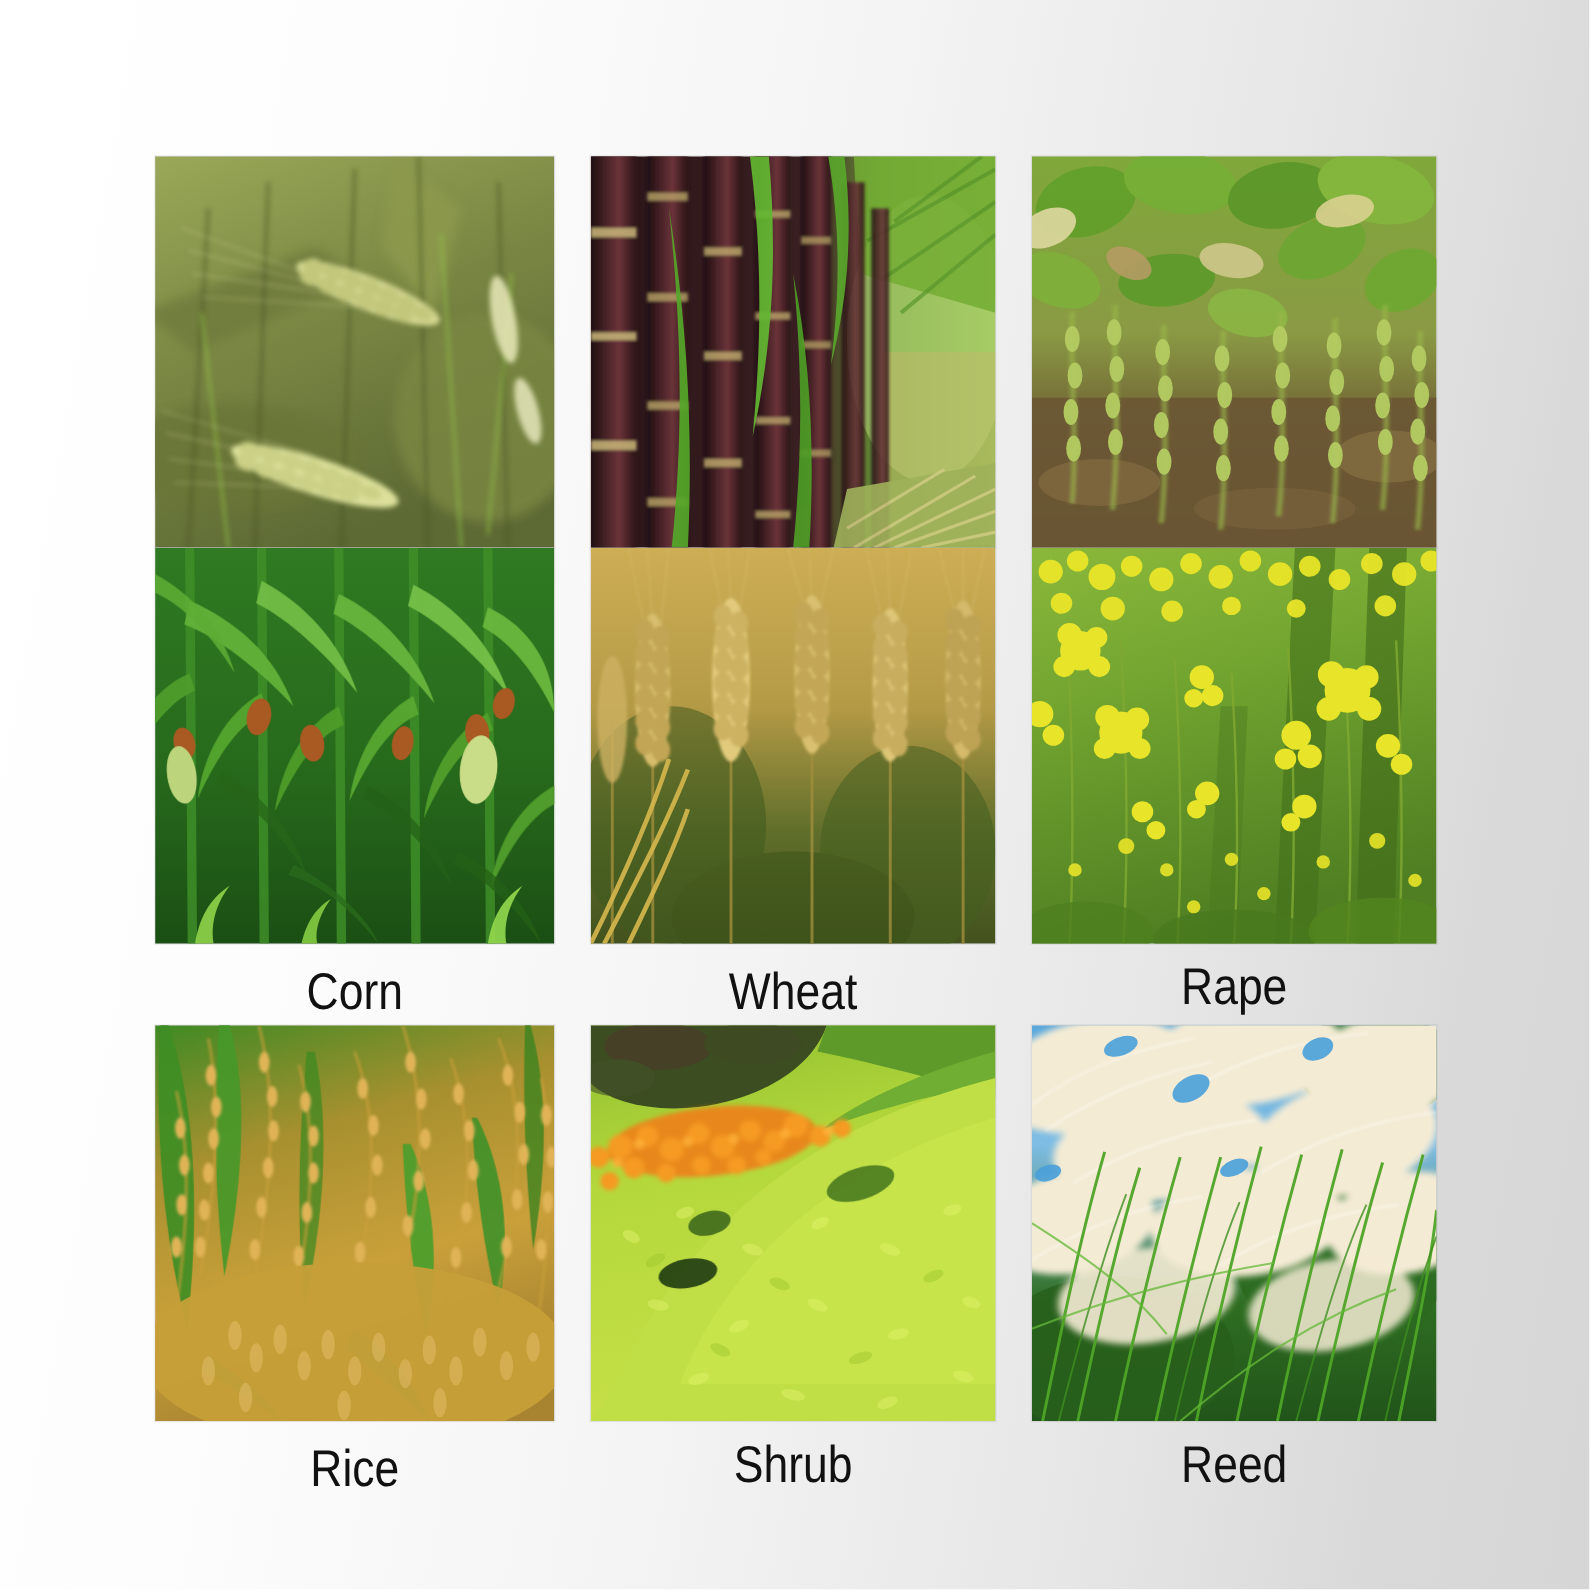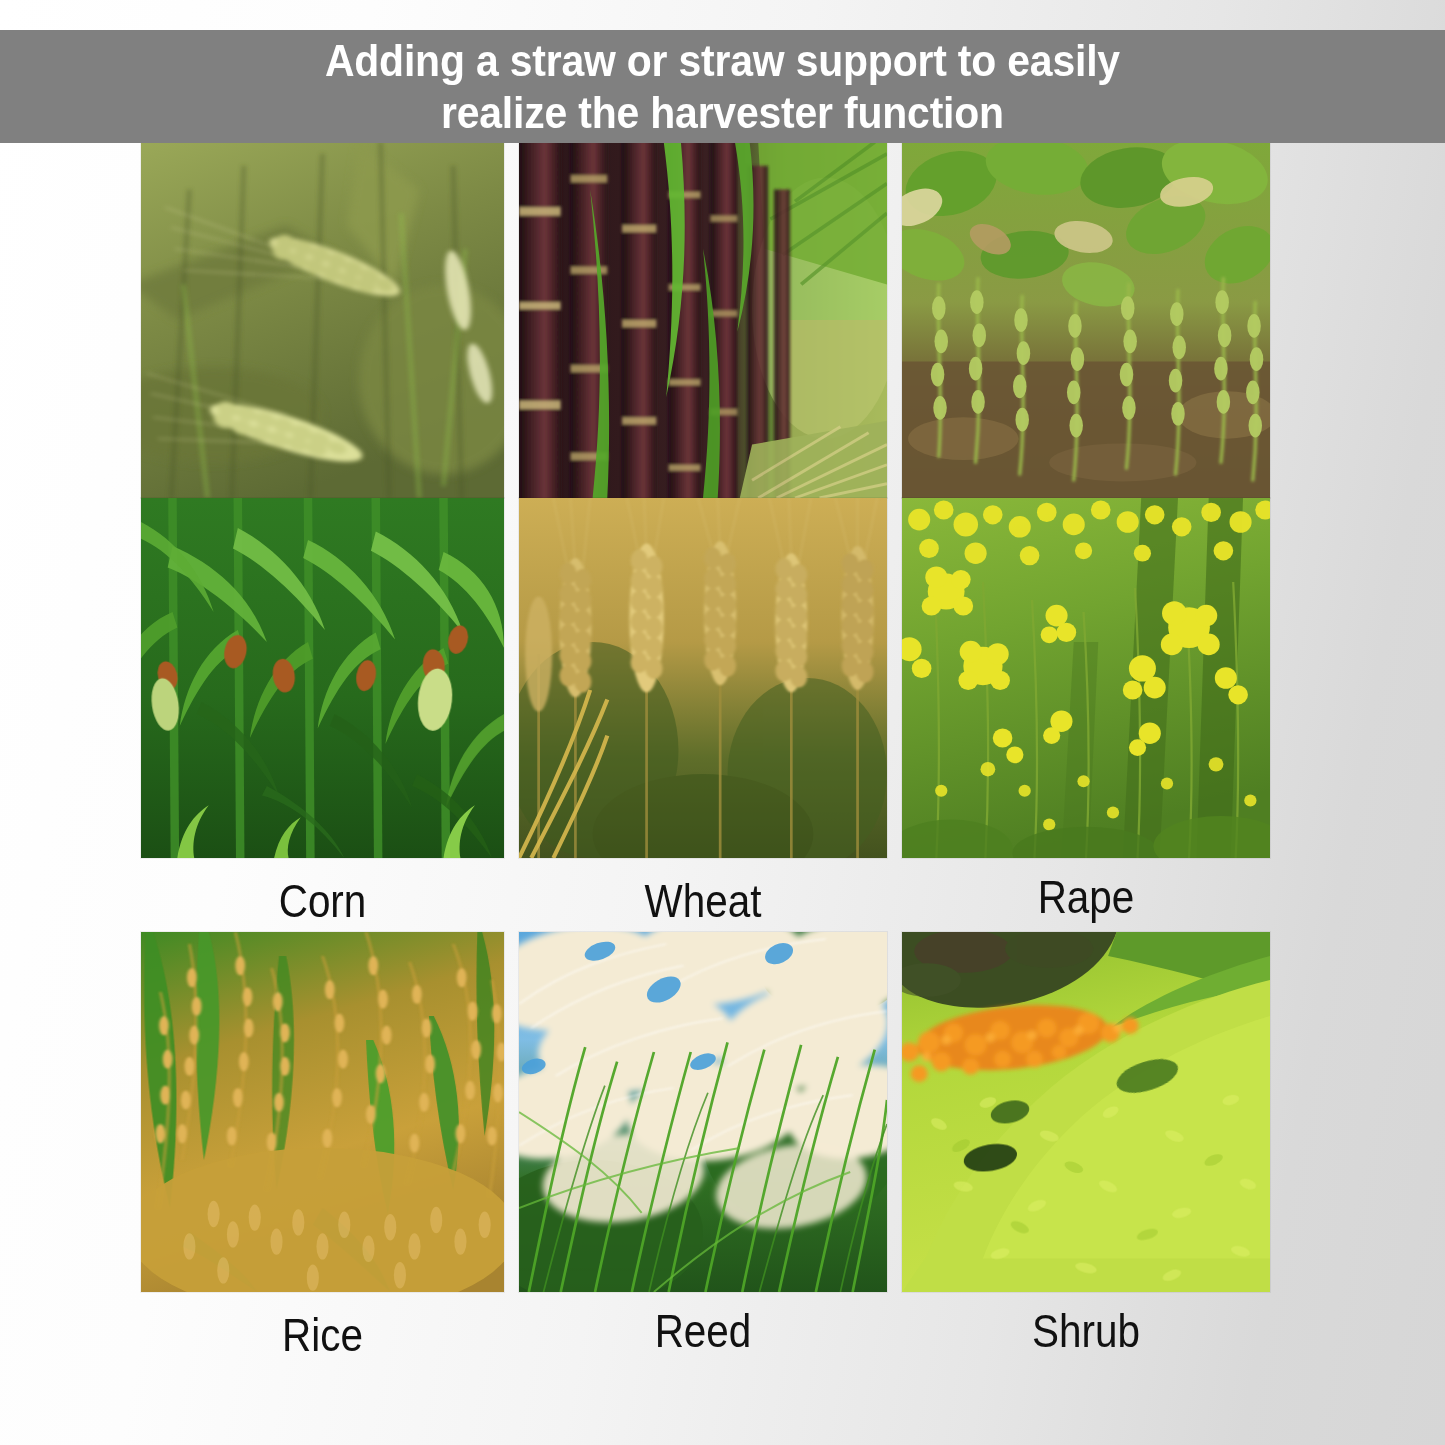--- a/index.html
+++ b/index.html
@@ -33,21 +33,21 @@
     white-space:pre-line;
     transform:scaleX(0.93);
   }
 
   
   #grid{
     position:absolute;left:141px;top:142px;
     width:1272px;
     display:grid;
     grid-template-columns:363px 368px 368px;
-    column-gap:15px;
+    column-gap:33px;
     grid-template-rows:356px 434px 360px;
   }
   .cell{position:relative;}
   .photo{
     position:relative;
     width:100%;height:356px;
     overflow:hidden;
     background:#cfcfcf;
     box-shadow:0 0 0 1px rgba(0,0,0,0.06);
   }
@@ -68,24 +68,20 @@
   .row2 .photo{height:360px;}
   .row2 .caption{top:378px;}
   .row3 .photo{height:360px;}
   .row3 .caption{top:374px;}
 </style>
 </head>
 <body>
 
 <div id="page">
 
-  <div id="banner">
-    <div id="banner-title">Adding a straw or straw support to easily
-realize the harvester function</div>
-  </div>
 
   <div id="grid">
 
     <div class="cell row1">
       <div class="photo">
         <svg viewBox="0 0 300 300" preserveAspectRatio="none">
           <defs>
             <linearGradient id="bg-barley" x1="0" y1="0" x2="0.4" y2="1">
               <stop offset="0%" stop-color="#9aa858"></stop>
                 <stop offset="45%" stop-color="#7d8a45"></stop>
@@ -822,107 +818,20 @@
           </g>
         </svg>
       </div>
       <div class="caption">Rice</div>
     </div>
 
     <div class="cell row3">
       <div class="photo">
         <svg viewBox="0 0 300 300" preserveAspectRatio="none">
           <defs>
-            <linearGradient id="bg-reed" x1="0" y1="0" x2="0" y2="1">
-              <stop offset="0%" stop-color="#5aa7dc"></stop>
-                <stop offset="30%" stop-color="#7fbde4"></stop>
-              <stop offset="70%" stop-color="#2f6e22"></stop>
-                <stop offset="100%" stop-color="#21541a"></stop>
-            </linearGradient>
-            <filter id="blp">
-                <feGaussianBlur stdDeviation="2.6"></feGaussianBlur>
-              </filter>
-            <filter id="blp2">
-                <feGaussianBlur stdDeviation="1.1"></feGaussianBlur>
-              </filter>
-          </defs>
-          <rect width="300" height="300" fill="url(#bg-reed)"></rect>
-
-          <g opacity="0.85">
-            <ellipse cx="255" cy="30" rx="60" ry="40" fill="#2d6b20"></ellipse>
-            <ellipse cx="230" cy="175" rx="80" ry="70" fill="#2a6a1e"></ellipse>
-            <ellipse cx="60" cy="250" rx="90" ry="60" fill="#27601c"></ellipse>
-          </g>
-
-          <g filter="url(#blp)">
-            <g fill="#f4ebd4">
-              <ellipse cx="45" cy="38" rx="75" ry="42" transform="rotate(-12 45 38)"></ellipse>
-              <ellipse cx="160" cy="22" rx="72" ry="38" transform="rotate(-6 160 22)"></ellipse>
-              <ellipse cx="262" cy="32" rx="62" ry="40" transform="rotate(-16 262 32)"></ellipse>
-              <ellipse cx="95" cy="92" rx="80" ry="40" transform="rotate(-9 95 92)"></ellipse>
-              <ellipse cx="232" cy="86" rx="70" ry="42" transform="rotate(-14 232 86)"></ellipse>
-              <ellipse cx="30" cy="150" rx="62" ry="38" transform="rotate(-10 30 150)"></ellipse>
-              <ellipse cx="160" cy="150" rx="72" ry="40" transform="rotate(-7 160 150)"></ellipse>
-              <ellipse cx="276" cy="150" rx="58" ry="38" transform="rotate(-12 276 150)"></ellipse>
-              <ellipse cx="85" cy="205" rx="66" ry="36" transform="rotate(-8 85 205)" opacity="0.9"></ellipse>
-              <ellipse cx="222" cy="212" rx="62" ry="34" transform="rotate(-10 222 212)" opacity="0.85"></ellipse>
-            </g>
-          </g>
-
-          <g stroke="#ffffff" stroke-width="1.4" opacity="0.55" filter="url(#blp2)">
-            <path d="M0 60 C40 30 80 18 120 10" fill="none"></path>
-            <path d="M10 80 C50 52 94 36 134 28" fill="none"></path>
-            <path d="M120 48 C160 22 210 10 250 6" fill="none"></path>
-            <path d="M30 120 C70 94 120 78 166 72" fill="none"></path>
-            <path d="M170 112 C210 86 252 72 300 66" fill="none"></path>
-            <path d="M0 178 C40 152 84 136 126 130" fill="none"></path>
-            <path d="M140 182 C180 156 224 142 272 136" fill="none"></path>
-          </g>
-
-          <g fill="#4aa0da" opacity="0.9">
-            <ellipse cx="118" cy="48" rx="15" ry="9" transform="rotate(-30 118 48)"></ellipse>
-            <ellipse cx="66" cy="16" rx="13" ry="7" transform="rotate(-20 66 16)"></ellipse>
-            <ellipse cx="212" cy="18" rx="12" ry="8" transform="rotate(-25 212 18)"></ellipse>
-            <ellipse cx="150" cy="108" rx="11" ry="6" transform="rotate(-22 150 108)"></ellipse>
-            <ellipse cx="12" cy="112" rx="10" ry="6" transform="rotate(-18 12 112)"></ellipse>
-          </g>
-
-          <g stroke="#4ea527" stroke-width="2.2" fill="none" opacity="0.95">
-            <path d="M8 300 C22 230 36 160 54 96"></path>
-            <path d="M34 300 C48 234 62 168 80 108"></path>
-            <path d="M62 300 C76 232 92 164 110 100"></path>
-            <path d="M92 300 C106 234 122 166 140 100"></path>
-            <path d="M122 300 C136 230 152 160 170 92"></path>
-            <path d="M152 300 C166 232 182 164 200 98"></path>
-            <path d="M182 300 C196 230 212 162 230 94"></path>
-            <path d="M212 300 C226 234 242 166 260 104"></path>
-            <path d="M242 300 C256 232 272 164 290 98"></path>
-            <path d="M272 300 C284 238 296 180 300 140"></path>
-          </g>
-          <g stroke="#3f8f20" stroke-width="1.4" fill="none" opacity="0.8">
-            <path d="M20 300 C36 236 52 176 70 128"></path>
-            <path d="M106 300 C120 238 136 178 154 134"></path>
-            <path d="M196 300 C212 240 228 180 248 136"></path>
-            <path d="M262 300 C274 244 288 192 300 160"></path>
-          </g>
-
-          <g stroke="#65b838" stroke-width="1.6" fill="none" opacity="0.75">
-            <path d="M0 230 C60 206 120 190 180 180"></path>
-            <path d="M110 300 C160 256 210 222 270 200"></path>
-            <path d="M0 150 C40 176 74 200 100 234"></path>
-          </g>
-        </svg>
-      </div>
-      <div class="caption">Reed</div>
-    </div>
-
-    <div class="cell row3">
-      <div class="photo">
-        <svg viewBox="0 0 300 300" preserveAspectRatio="none">
-          <defs>
             <linearGradient id="bg-shrub" x1="0" y1="0" x2="0.2" y2="1">
               <stop offset="0%" stop-color="#8fbe2e"></stop>
                 <stop offset="40%" stop-color="#b4d83c"></stop>
               <stop offset="100%" stop-color="#c6e048"></stop>
             </linearGradient>
             <filter id="bls">
                 <feGaussianBlur stdDeviation="1.6"></feGaussianBlur>
               </filter>
           </defs>
           <rect width="300" height="300" fill="url(#bg-shrub)"></rect>
@@ -999,14 +908,101 @@
             <ellipse cx="140" cy="196" rx="8" ry="4" transform="rotate(22 140 196)"></ellipse>
             <ellipse cx="200" cy="252" rx="9" ry="4" transform="rotate(-18 200 252)"></ellipse>
             <ellipse cx="96" cy="246" rx="8" ry="4" transform="rotate(26 96 246)"></ellipse>
             <ellipse cx="254" cy="190" rx="8" ry="4" transform="rotate(-24 254 190)"></ellipse>
           </g>
         </svg>
       </div>
       <div class="caption">Shrub</div>
     </div>
 
+    <div class="cell row3">
+      <div class="photo">
+        <svg viewBox="0 0 300 300" preserveAspectRatio="none">
+          <defs>
+            <linearGradient id="bg-reed" x1="0" y1="0" x2="0" y2="1">
+              <stop offset="0%" stop-color="#5aa7dc"></stop>
+                <stop offset="30%" stop-color="#7fbde4"></stop>
+              <stop offset="70%" stop-color="#2f6e22"></stop>
+                <stop offset="100%" stop-color="#21541a"></stop>
+            </linearGradient>
+            <filter id="blp">
+                <feGaussianBlur stdDeviation="2.6"></feGaussianBlur>
+              </filter>
+            <filter id="blp2">
+                <feGaussianBlur stdDeviation="1.1"></feGaussianBlur>
+              </filter>
+          </defs>
+          <rect width="300" height="300" fill="url(#bg-reed)"></rect>
+
+          <g opacity="0.85">
+            <ellipse cx="255" cy="30" rx="60" ry="40" fill="#2d6b20"></ellipse>
+            <ellipse cx="230" cy="175" rx="80" ry="70" fill="#2a6a1e"></ellipse>
+            <ellipse cx="60" cy="250" rx="90" ry="60" fill="#27601c"></ellipse>
+          </g>
+
+          <g filter="url(#blp)">
+            <g fill="#f4ebd4">
+              <ellipse cx="45" cy="38" rx="75" ry="42" transform="rotate(-12 45 38)"></ellipse>
+              <ellipse cx="160" cy="22" rx="72" ry="38" transform="rotate(-6 160 22)"></ellipse>
+              <ellipse cx="262" cy="32" rx="62" ry="40" transform="rotate(-16 262 32)"></ellipse>
+              <ellipse cx="95" cy="92" rx="80" ry="40" transform="rotate(-9 95 92)"></ellipse>
+              <ellipse cx="232" cy="86" rx="70" ry="42" transform="rotate(-14 232 86)"></ellipse>
+              <ellipse cx="30" cy="150" rx="62" ry="38" transform="rotate(-10 30 150)"></ellipse>
+              <ellipse cx="160" cy="150" rx="72" ry="40" transform="rotate(-7 160 150)"></ellipse>
+              <ellipse cx="276" cy="150" rx="58" ry="38" transform="rotate(-12 276 150)"></ellipse>
+              <ellipse cx="85" cy="205" rx="66" ry="36" transform="rotate(-8 85 205)" opacity="0.9"></ellipse>
+              <ellipse cx="222" cy="212" rx="62" ry="34" transform="rotate(-10 222 212)" opacity="0.85"></ellipse>
+            </g>
+          </g>
+
+          <g stroke="#ffffff" stroke-width="1.4" opacity="0.55" filter="url(#blp2)">
+            <path d="M0 60 C40 30 80 18 120 10" fill="none"></path>
+            <path d="M10 80 C50 52 94 36 134 28" fill="none"></path>
+            <path d="M120 48 C160 22 210 10 250 6" fill="none"></path>
+            <path d="M30 120 C70 94 120 78 166 72" fill="none"></path>
+            <path d="M170 112 C210 86 252 72 300 66" fill="none"></path>
+            <path d="M0 178 C40 152 84 136 126 130" fill="none"></path>
+            <path d="M140 182 C180 156 224 142 272 136" fill="none"></path>
+          </g>
+
+          <g fill="#4aa0da" opacity="0.9">
+            <ellipse cx="118" cy="48" rx="15" ry="9" transform="rotate(-30 118 48)"></ellipse>
+            <ellipse cx="66" cy="16" rx="13" ry="7" transform="rotate(-20 66 16)"></ellipse>
+            <ellipse cx="212" cy="18" rx="12" ry="8" transform="rotate(-25 212 18)"></ellipse>
+            <ellipse cx="150" cy="108" rx="11" ry="6" transform="rotate(-22 150 108)"></ellipse>
+            <ellipse cx="12" cy="112" rx="10" ry="6" transform="rotate(-18 12 112)"></ellipse>
+          </g>
+
+          <g stroke="#4ea527" stroke-width="2.2" fill="none" opacity="0.95">
+            <path d="M8 300 C22 230 36 160 54 96"></path>
+            <path d="M34 300 C48 234 62 168 80 108"></path>
+            <path d="M62 300 C76 232 92 164 110 100"></path>
+            <path d="M92 300 C106 234 122 166 140 100"></path>
+            <path d="M122 300 C136 230 152 160 170 92"></path>
+            <path d="M152 300 C166 232 182 164 200 98"></path>
+            <path d="M182 300 C196 230 212 162 230 94"></path>
+            <path d="M212 300 C226 234 242 166 260 104"></path>
+            <path d="M242 300 C256 232 272 164 290 98"></path>
+            <path d="M272 300 C284 238 296 180 300 140"></path>
+          </g>
+          <g stroke="#3f8f20" stroke-width="1.4" fill="none" opacity="0.8">
+            <path d="M20 300 C36 236 52 176 70 128"></path>
+            <path d="M106 300 C120 238 136 178 154 134"></path>
+            <path d="M196 300 C212 240 228 180 248 136"></path>
+            <path d="M262 300 C274 244 288 192 300 160"></path>
+          </g>
+
+          <g stroke="#65b838" stroke-width="1.6" fill="none" opacity="0.75">
+            <path d="M0 230 C60 206 120 190 180 180"></path>
+            <path d="M110 300 C160 256 210 222 270 200"></path>
+            <path d="M0 150 C40 176 74 200 100 234"></path>
+          </g>
+        </svg>
+      </div>
+      <div class="caption">Reed</div>
+    </div>
+
   </div>
 </div>
 
 </body></html>

